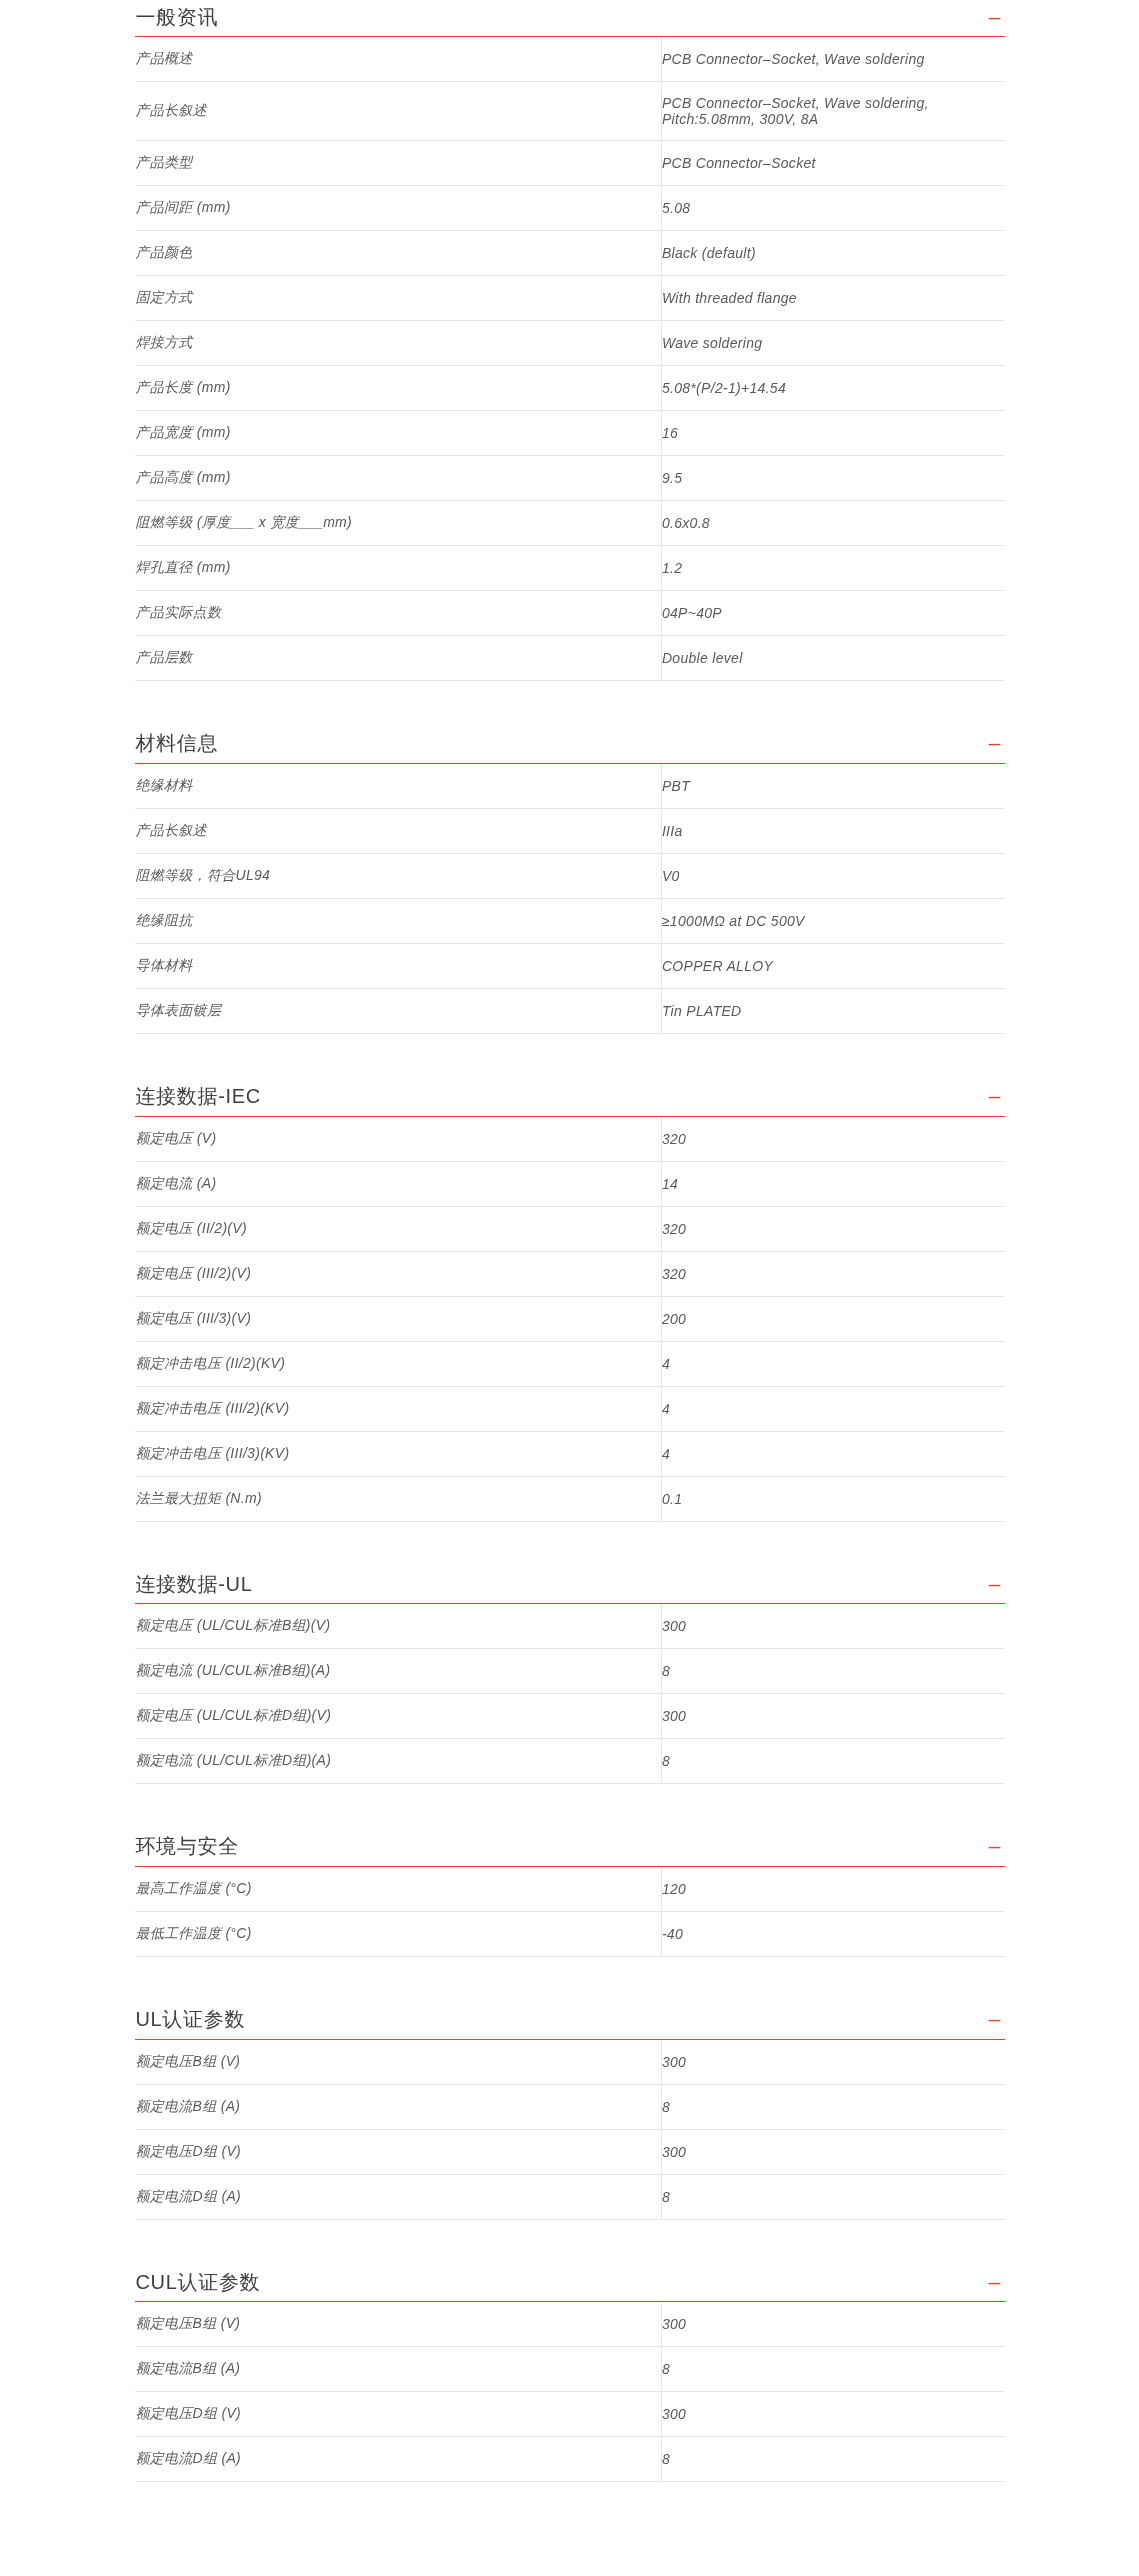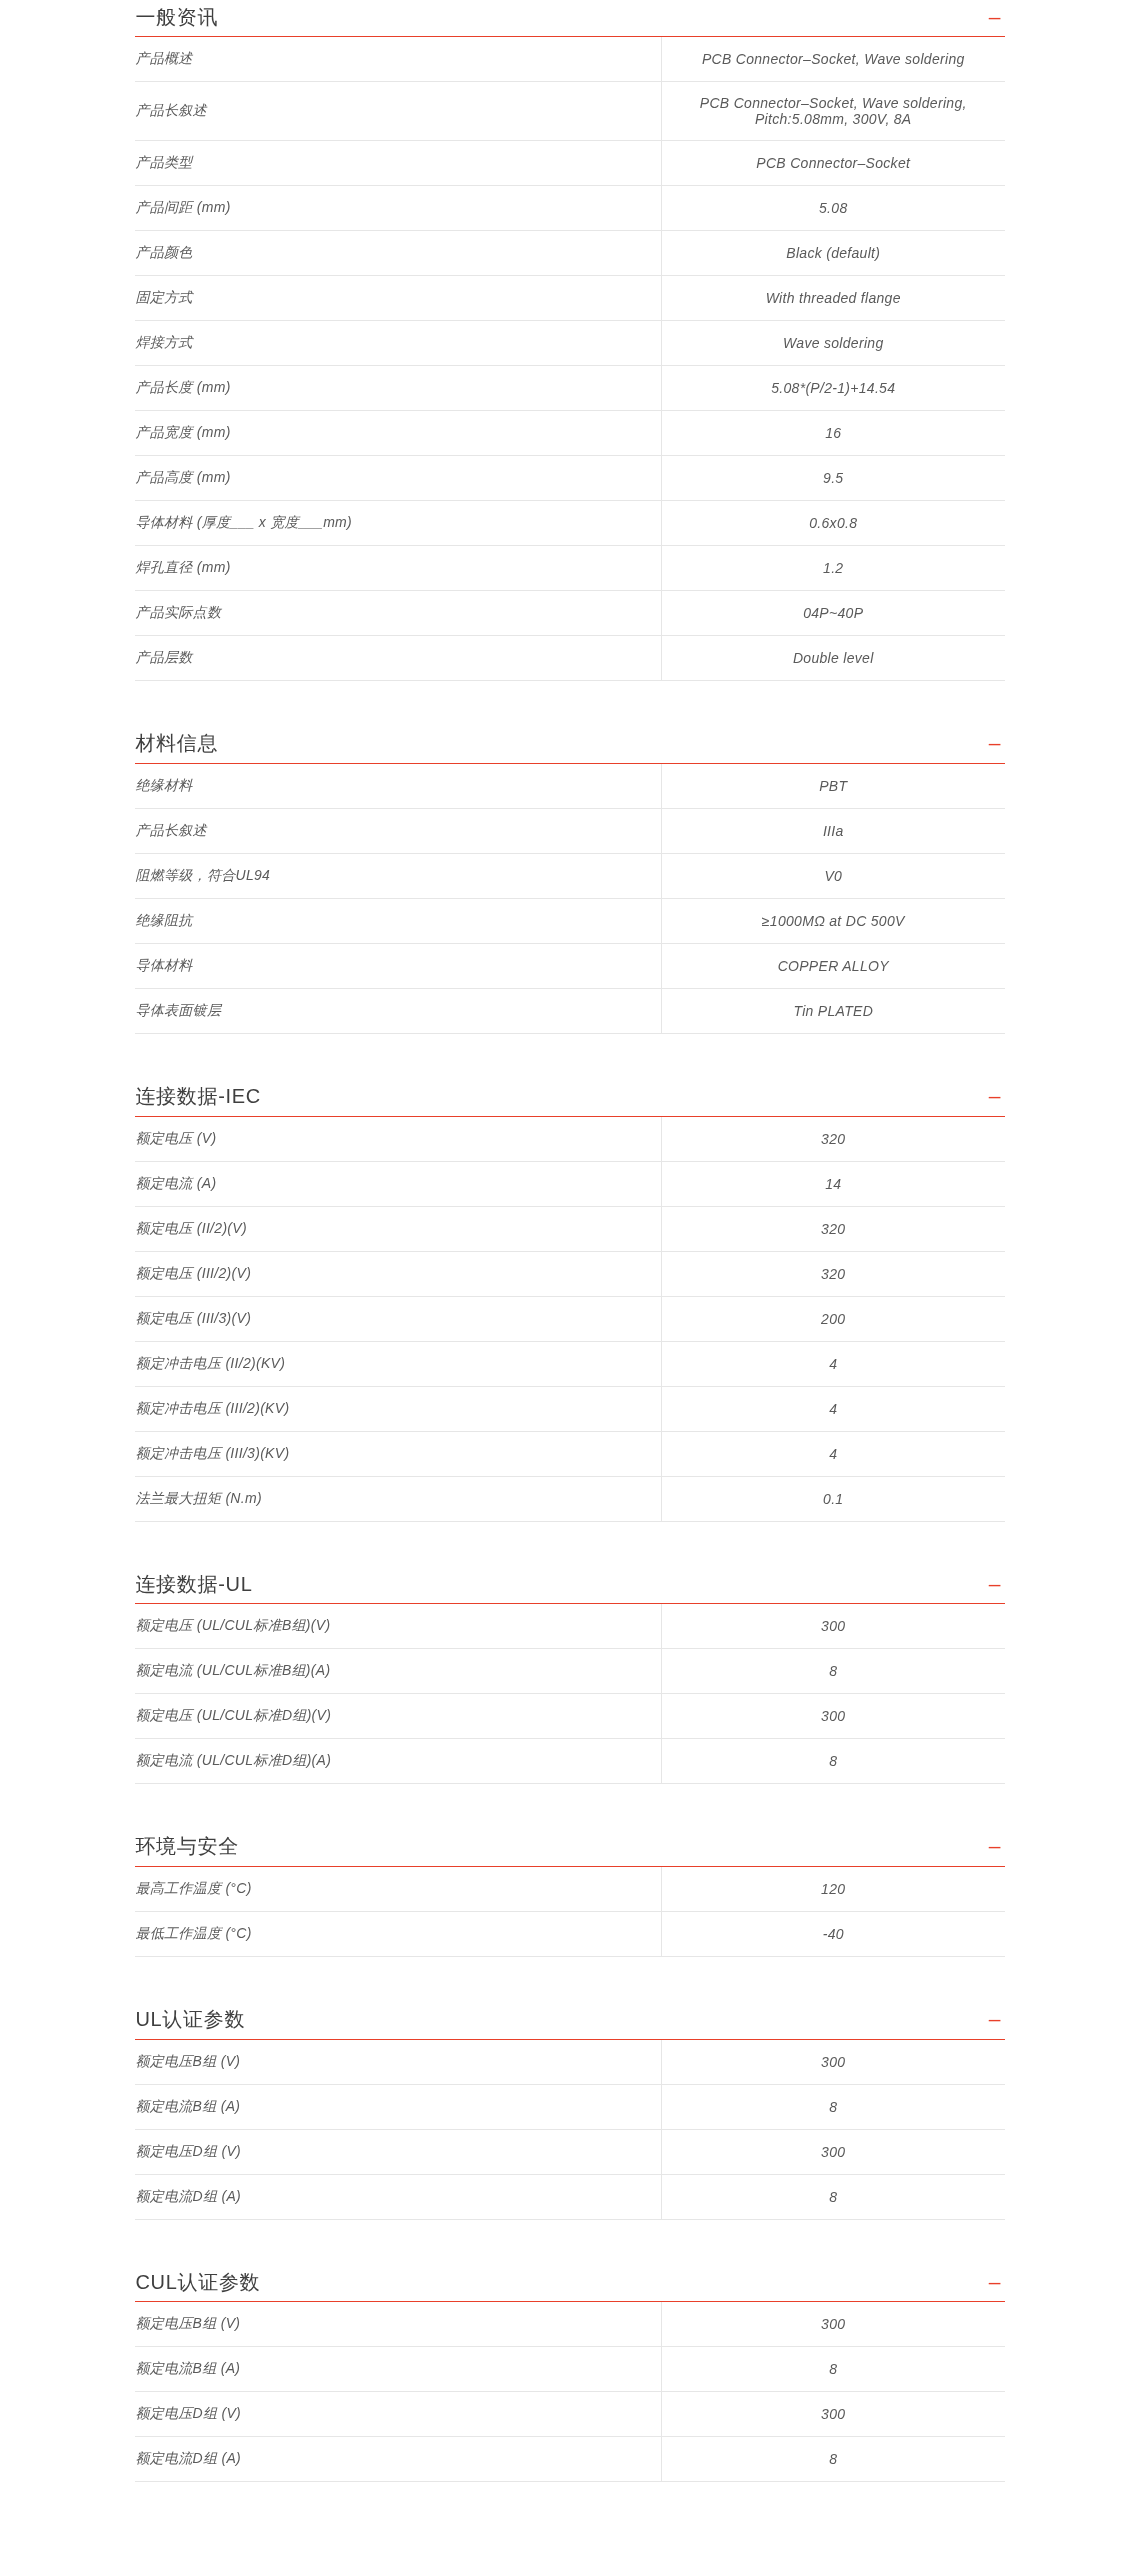--- a/index.html
+++ b/index.html
@@ -62,21 +62,20 @@
     vertical-align: middle;
   }
   td.label {
     width: 526px;
     padding-left: 18px;
     border-right: 0.7px solid #e6e6e6;
     text-align: left;
     letter-spacing: 0.3px;
   }
   td.value {
-    text-align: center;
     padding-left: 7px;
     padding-right: 7px;
     letter-spacing: 0.3px;
   }
 </style>
 </head>
 <body>
 
 <div class="page">
   <div id="sections-root">
@@ -121,21 +120,21 @@
             </tr>
             <tr>
               <td class="label">产品宽度 (mm)</td>
               <td class="value">16</td>
             </tr>
             <tr>
               <td class="label">产品高度 (mm)</td>
               <td class="value">9.5</td>
             </tr>
             <tr>
-              <td class="label">导体材料 (厚度___ x 宽度___mm)</td>
+              <td class="label">阻燃等级 (厚度___ x 宽度___mm)</td>
               <td class="value">0.6x0.8</td>
             </tr>
             <tr>
               <td class="label">焊孔直径 (mm)</td>
               <td class="value">1.2</td>
             </tr>
             <tr>
               <td class="label">产品实际点数</td>
               <td class="value">04P~40P</td>
             </tr>

